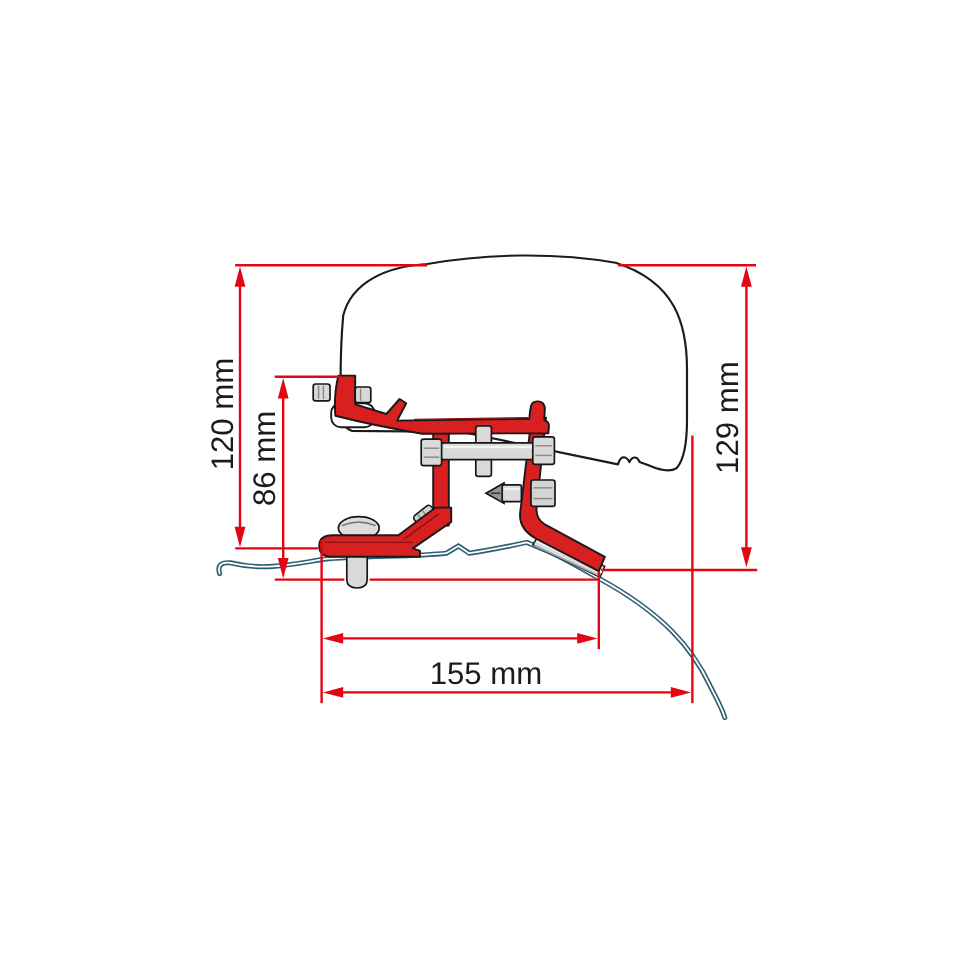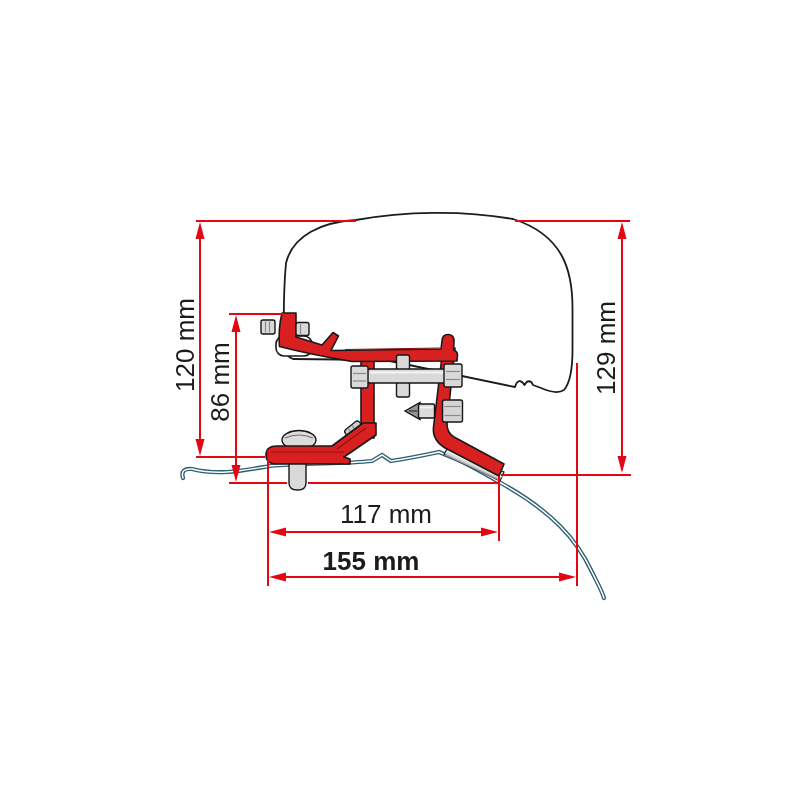--- a/index.html
+++ b/index.html
@@ -177,16 +177,15 @@
       </g>
     </g>
   </svg>
 
   <div class="dim-label vertical" style="left:130px; top:332px;">120 mm</div>
 
   <div class="dim-label vertical" style="left:165px; top:369px;">86 mm</div>
 
   <div class="dim-label vertical" style="left:551px; top:335px;">129 mm</div>
 
-  <div class="dim-label" style="left:331px; top:501px;">117 mm</div>
 
-  <div class="dim-label" style="left:316px; top:548px;font-weight:bold;">155 mm</div>
+  <div class="dim-label" style="left:350px; top:548px;">155 mm</div>
 </div>
 
 </body></html>

